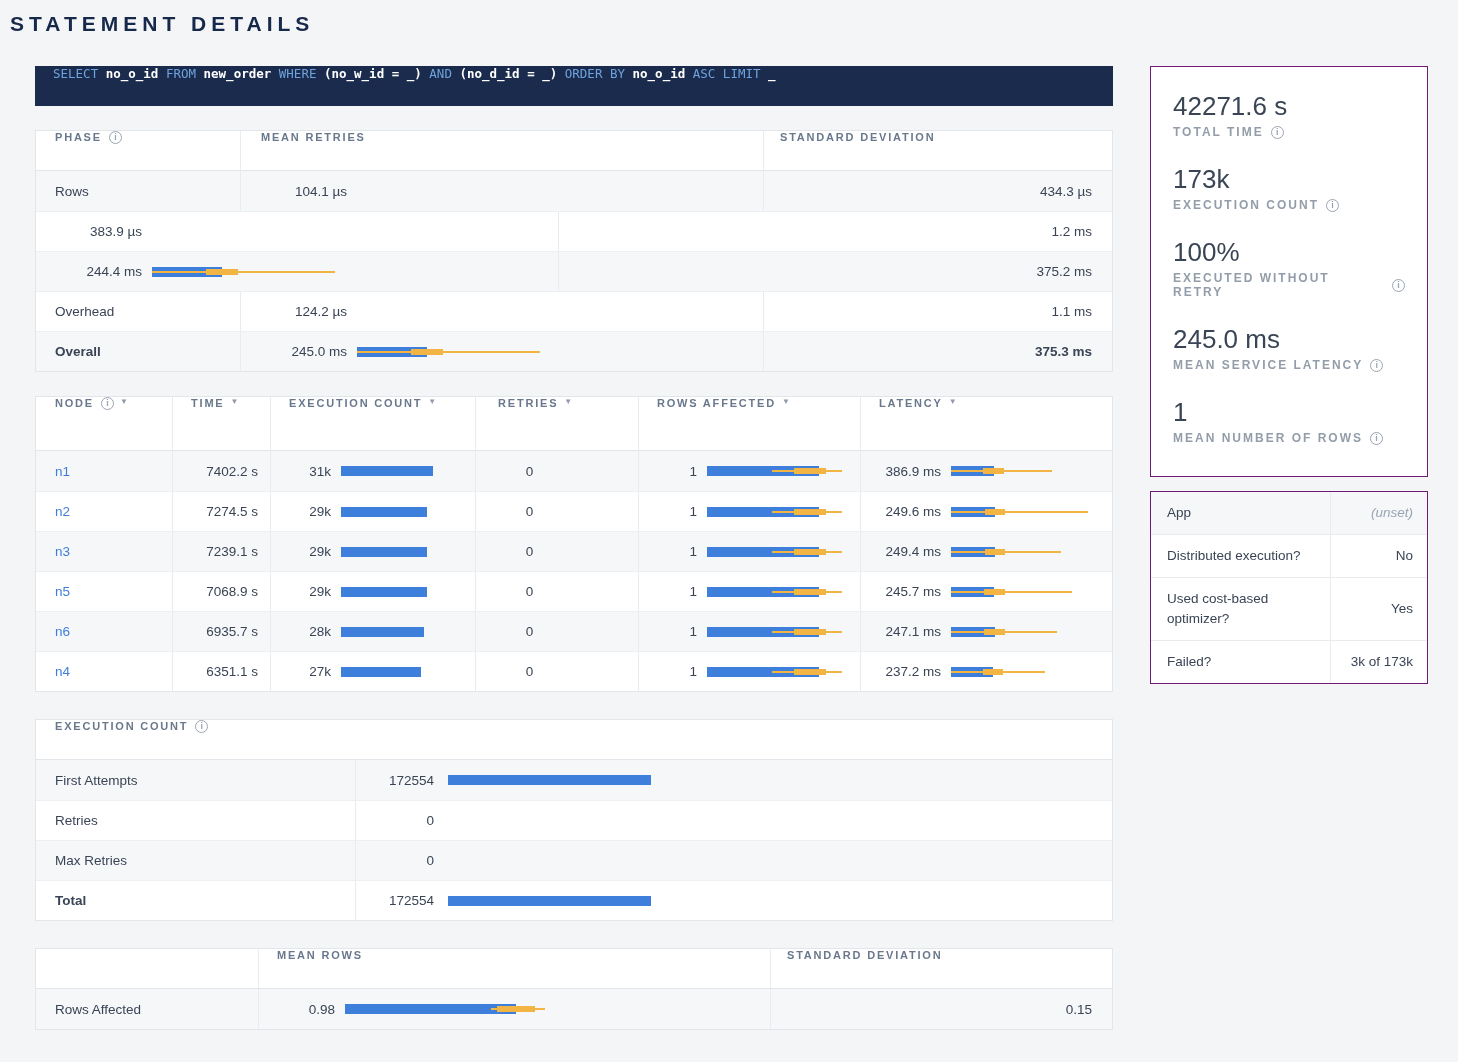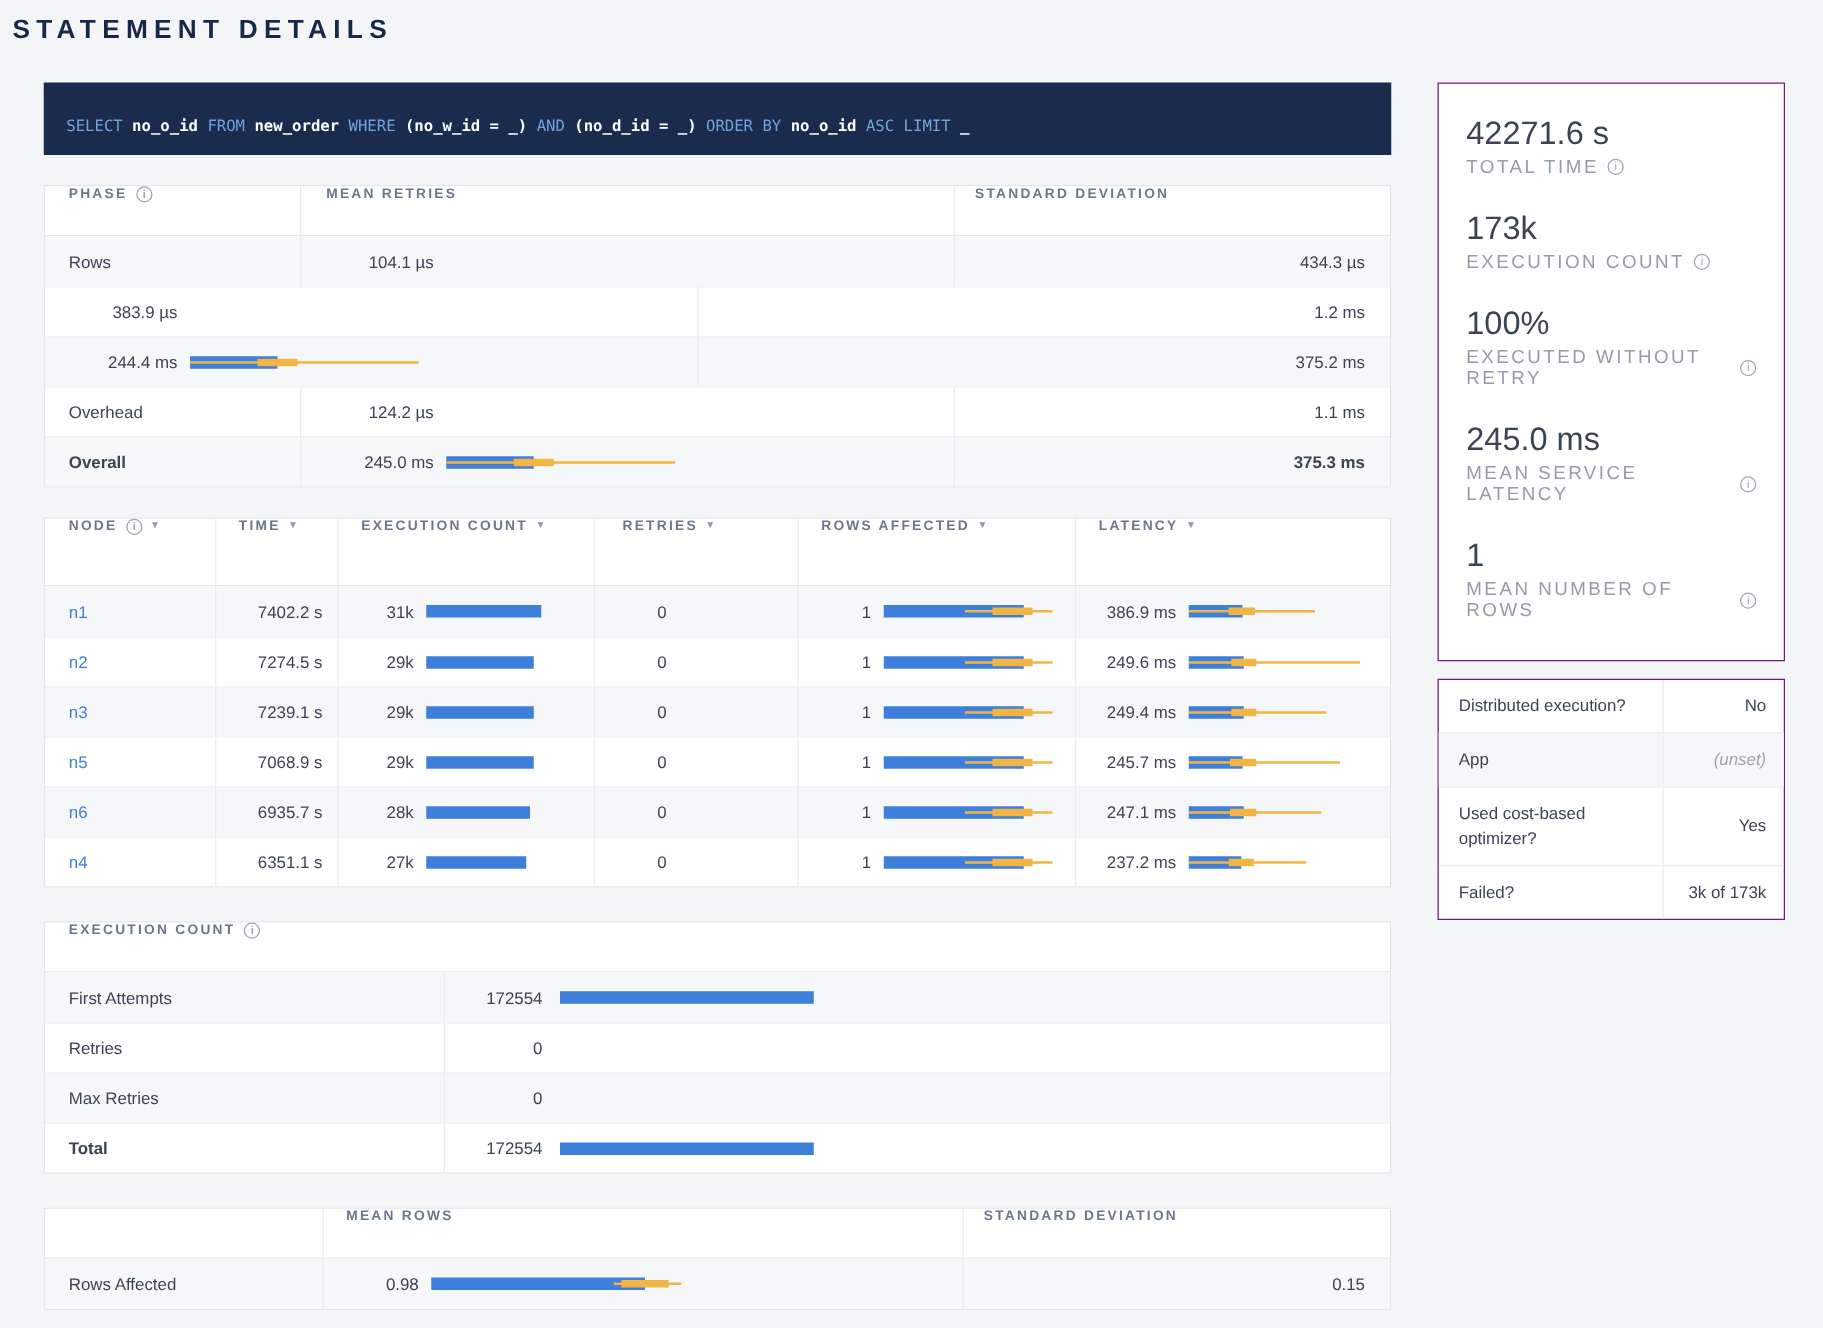--- a/index.html
+++ b/index.html
@@ -4,21 +4,21 @@
 <style>
   *{box-sizing:border-box;margin:0;padding:0}
   body{width:1458px;height:1062px;background:#f4f5f7;font-family:"Liberation Sans",sans-serif;color:#394455;overflow:hidden}
   .page{padding:12px 30px 20px 35px}
   .page-title{font-size:21px;font-weight:700;letter-spacing:5px;color:#17294a;margin-left:-25px}
   .content{display:flex;margin-top:30px;align-items:flex-start}
   .main{width:1078px}
   .side{width:278px;margin-left:37px}
 
   
-  .sql-banner{background:#1b2b4d;height:58px;display:flex;align-items:flex-end;padding:16px 18px;font-family:"DejaVu Sans Mono",monospace;font-size:12.5px;white-space:pre}
+  .sql-banner{background:#1b2b4d;height:40px;display:flex;align-items:flex-start;padding:0 18px;font-family:"DejaVu Sans Mono",monospace;font-size:12.5px;white-space:pre}
   .tok-kw{color:#6ea3dd}
   .tok-ident{color:#ffffff;font-weight:700}
 
   
   .table{background:#fff;border:1px solid #e2e6ea;margin-top:24px}
   .thead{display:flex;border-bottom:1px solid #e2e6ea}
   .th{font-size:11px;font-weight:700;letter-spacing:1.8px;color:#69788c;display:flex;}
   .tr{display:flex}
   .tr + .tr{border-top:1px solid #edeff2}
   .tr.odd{background:#f6f7f9}
@@ -84,21 +84,21 @@
   .rows-table .col-mean .val{width:58px}
   .rows-table .col-sd{flex:1}
   .rows-table .th.col-sd{padding-left:16px}
   .rows-table .td.col-sd{justify-content:flex-end;padding-right:20px}
 
   
   .card{background:#fff;border:1px solid #701a75}
   .summary-card{padding:24px 22px 6px}
   .summary-item{margin-bottom:25px}
   .summary-value{font-size:26px;color:#394455;line-height:30px}
-  .summary-label{font-size:15px;font-weight:400;letter-spacing:2px;color:#939daa;margin-top:4px;display:flex;align-items:center}
+  .summary-label{font-size:12px;font-weight:700;letter-spacing:2px;color:#939daa;margin-top:4px;display:flex;align-items:center}
   .details-card{margin-top:14px}
   .details-row{display:flex}
   .details-row + .details-row{border-top:1px solid #e9ecef}
   .details-row.odd{background:#f6f7f9}
   .details-label{flex:1;padding:11px 18px 11px 16px;font-size:13.5px;line-height:20px;border-right:1px solid #e9ecef}
   .details-value{width:96px;padding:11px 14px;font-size:13.5px;line-height:20px;display:flex;align-items:center;justify-content:flex-end;text-align:right}
   .unset{font-style:italic;color:#9aa5b3}
 </style>
 </head>
 <body>
@@ -473,27 +473,27 @@
         <div class="summary-item">
           <div class="summary-value">1</div>
           <div class="summary-label">
               <span>MEAN NUMBER OF ROWS</span>
               <span class="info-icon"></span>
             </div>
         </div>
       </div>
 
       <div class="card details-card">
+        <div class="details-row odd">
+          <div class="details-label">App</div>
+          <div class="details-value unset">(unset)</div>
+        </div>
         <div class="details-row">
           <div class="details-label">Distributed execution?</div>
           <div class="details-value">No</div>
-        </div>
-        <div class="details-row odd">
-          <div class="details-label">App</div>
-          <div class="details-value unset">(unset)</div>
         </div>
         <div class="details-row">
           <div class="details-label">Used cost-based optimizer?</div>
           <div class="details-value">Yes</div>
         </div>
         <div class="details-row">
           <div class="details-label">Failed?</div>
           <div class="details-value">3k of 173k</div>
         </div>
       </div>

